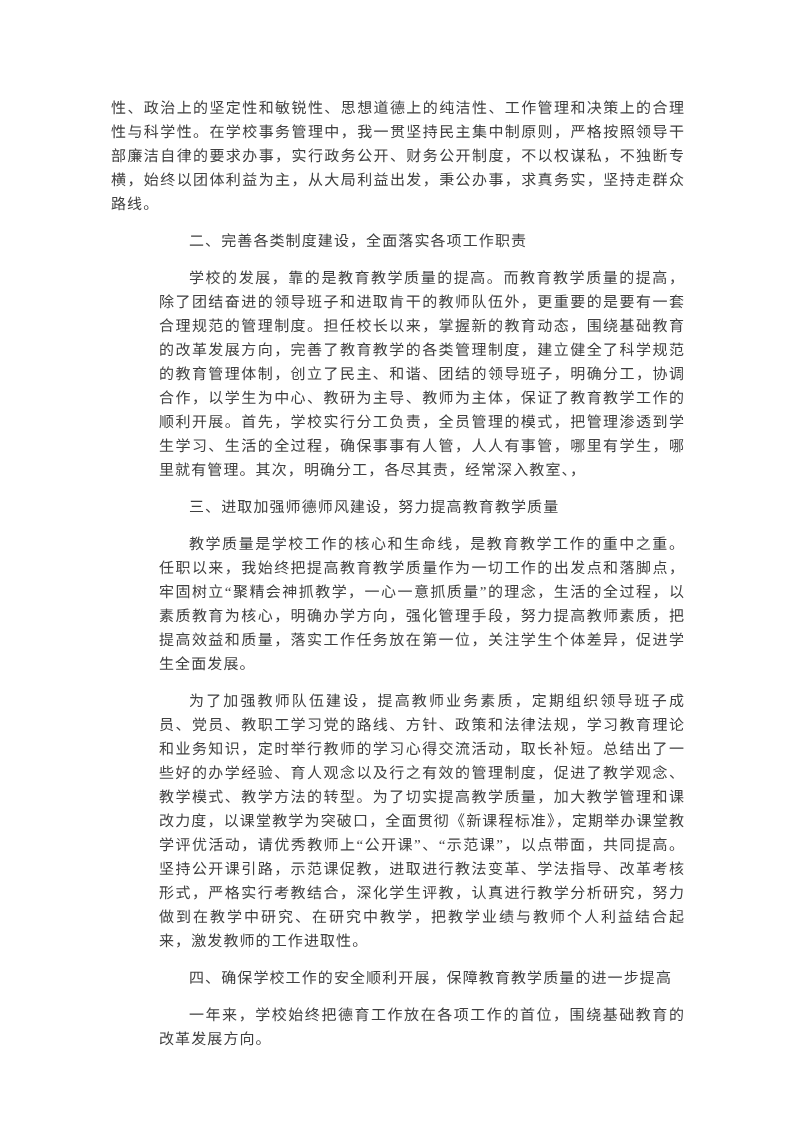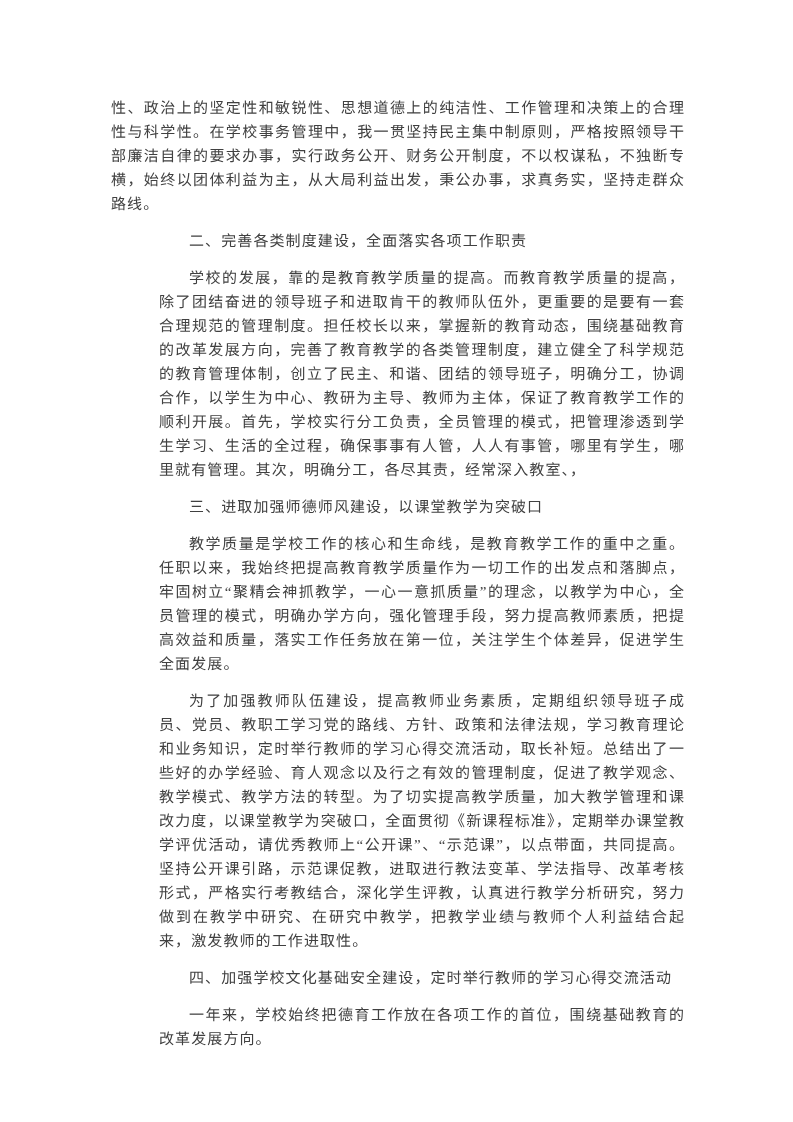--- a/index.html
+++ b/index.html
@@ -36,19 +36,19 @@
   }
 </style>
 </head>
 <body>
 
 <div class="page">
   <main>
       <p class="doc-block ">性、政治上的坚定性和敏锐性、思想道德上的纯洁性、工作管理和决策上的合理性与科学性。在学校事务管理中，我一贯坚持民主集中制原则，严格按照领导干部廉洁自律的要求办事，实行政务公开、财务公开制度，不以权谋私，不独断专横，始终以团体利益为主，从大局利益出发，秉公办事，求真务实，坚持走群众路线。</p>
       <p class="doc-block heading indent">二、完善各类制度建设，全面落实各项工作职责</p>
       <p class="doc-block  indent">学校的发展，靠的是教育教学质量的提高。而教育教学质量的提高，除了团结奋进的领导班子和进取肯干的教师队伍外，更重要的是要有一套合理规范的管理制度。担任校长以来，掌握新的教育动态，围绕基础教育的改革发展方向，完善了教育教学的各类管理制度，建立健全了科学规范的教育管理体制，创立了民主、和谐、团结的领导班子，明确分工，协调合作，以学生为中心、教研为主导、教师为主体，保证了教育教学工作的顺利开展。首先，学校实行分工负责，全员管理的模式，把管理渗透到学生学习、生活的全过程，确保事事有人管，人人有事管，哪里有学生，哪里就有管理。其次，明确分工，各尽其责，经常深入教室、，</p>
-      <p class="doc-block heading indent">三、进取加强师德师风建设，以课堂教学为突破口</p>
-      <p class="doc-block  indent">教学质量是学校工作的核心和生命线，是教育教学工作的重中之重。任职以来，我始终把提高教育教学质量作为一切工作的出发点和落脚点，牢固树立“聚精会神抓教学，一心一意抓质量”的理念，以教学为中心，全员管理的模式，明确办学方向，强化管理手段，努力提高教师素质，把提高效益和质量，落实工作任务放在第一位，关注学生个体差异，促进学生全面发展。</p>
+      <p class="doc-block heading indent">三、进取加强师德师风建设，努力提高教育教学质量</p>
+      <p class="doc-block  indent">教学质量是学校工作的核心和生命线，是教育教学工作的重中之重。任职以来，我始终把提高教育教学质量作为一切工作的出发点和落脚点，牢固树立“聚精会神抓教学，一心一意抓质量”的理念，生活的全过程，以素质教育为核心，明确办学方向，强化管理手段，努力提高教师素质，把提高效益和质量，落实工作任务放在第一位，关注学生个体差异，促进学生全面发展。</p>
       <p class="doc-block  indent">为了加强教师队伍建设，提高教师业务素质，定期组织领导班子成员、党员、教职工学习党的路线、方针、政策和法律法规，学习教育理论和业务知识，定时举行教师的学习心得交流活动，取长补短。总结出了一些好的办学经验、育人观念以及行之有效的管理制度，促进了教学观念、教学模式、教学方法的转型。为了切实提高教学质量，加大教学管理和课改力度，以课堂教学为突破口，全面贯彻《新课程标准》，定期举办课堂教学评优活动，请优秀教师上“公开课”、“示范课”，以点带面，共同提高。坚持公开课引路，示范课促教，进取进行教法变革、学法指导、改革考核形式，严格实行考教结合，深化学生评教，认真进行教学分析研究，努力做到在教学中研究、在研究中教学，把教学业绩与教师个人利益结合起来，激发教师的工作进取性。</p>
-      <p class="doc-block heading indent">四、加强学校文化基础安全建设，定时举行教师的学习心得交流活动</p>
+      <p class="doc-block heading indent">四、确保学校工作的安全顺利开展，保障教育教学质量的进一步提高</p>
       <p class="doc-block  indent">一年来，学校始终把德育工作放在各项工作的首位，围绕基础教育的改革发展方向。</p>
     </main>
 </div>
 
 </body></html>

